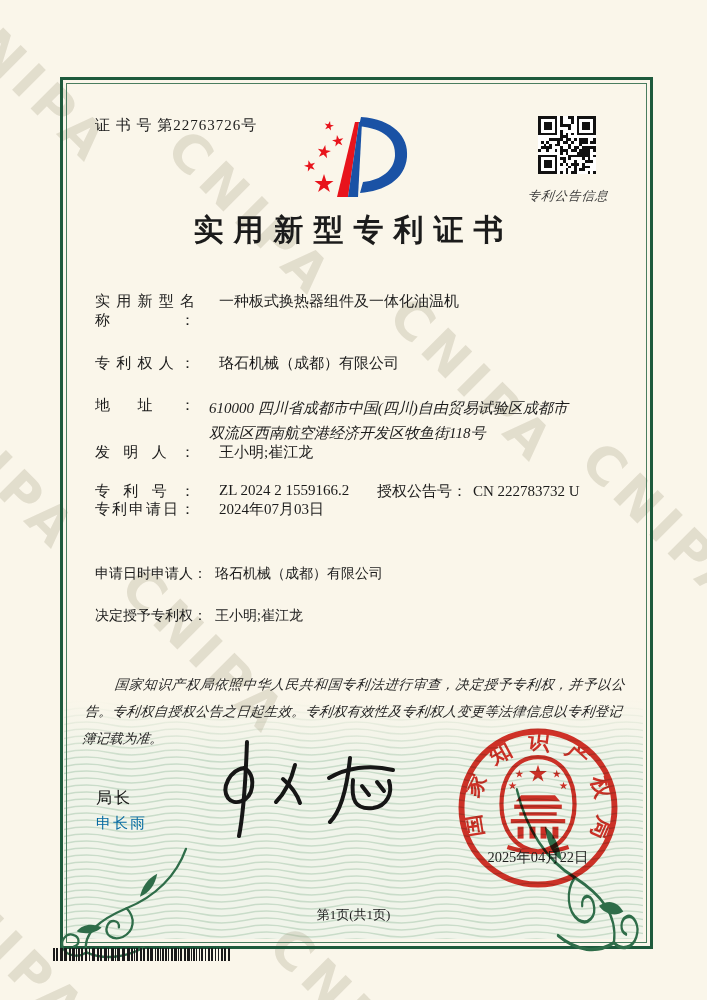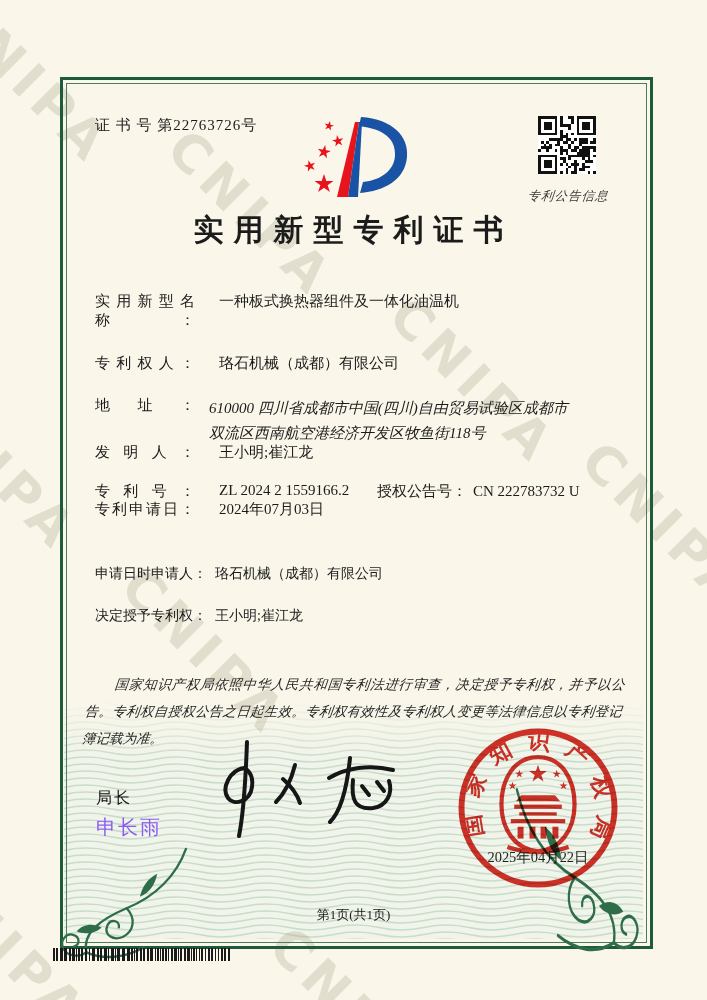--- a/index.html
+++ b/index.html
@@ -40,21 +40,21 @@
   .val-block{display:inline-block;width:362px;line-height:25px;vertical-align:top;margin-left:14px;font-style:italic;}
   .rcol{position:absolute;left:377px;top:0;white-space:nowrap;}
   .row.small{font-size:14px;}
   .row.small .lbl{width:auto;text-align-last:auto;}
   .row.small .val{margin-left:8px;}
   #statement{left:85px;top:671px;width:537px;font-size:13.5px;line-height:27px;
     text-indent:2em;text-align:justify;transform:skewX(-6deg);color:#1f1f1f;}
   #commissioner-title{left:96px;top:788px;font-family:"Liberation Sans","DejaVu Sans",sans-serif;
     font-size:16px;letter-spacing:2px;color:#111;}
   #commissioner-name{left:96px;top:814px;font-family:"Liberation Sans","DejaVu Sans",sans-serif;
-    font-size:20px;letter-spacing:2px;color:#8b5cf6;}
+    font-size:15px;letter-spacing:2px;color:#0369a1;}
   #signature{left:192px;top:736px;width:215px;height:105px;z-index:5;}
   #seal{left:453px;top:723px;width:170px;height:170px;z-index:6;mix-blend-mode:multiply;opacity:.95;}
   #footer-page{left:60px;top:906px;width:587px;text-align:center;font-size:13px;z-index:5;}
   #barcode{left:53px;top:948px;height:13px;font-size:0;z-index:5;}
   #barcode i{display:inline-block;height:13px;background:#1a1a1a;vertical-align:top;}
   .flourish{position:absolute;z-index:4;pointer-events:none;}
   #flourish-left{left:36px;top:845px;width:160px;height:115px;}
   #flourish-right{left:515px;top:784px;width:140px;height:170px;transform:scaleX(-1);}
 </style>
 </head>

